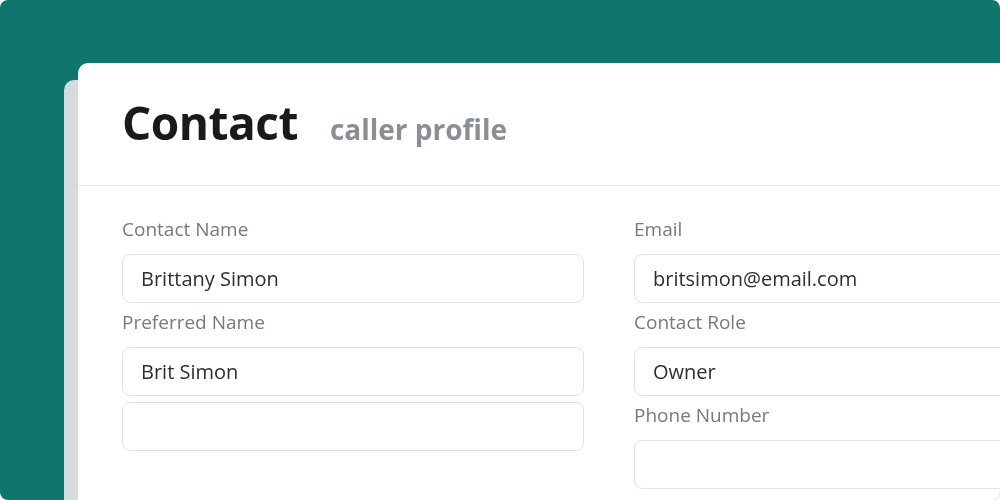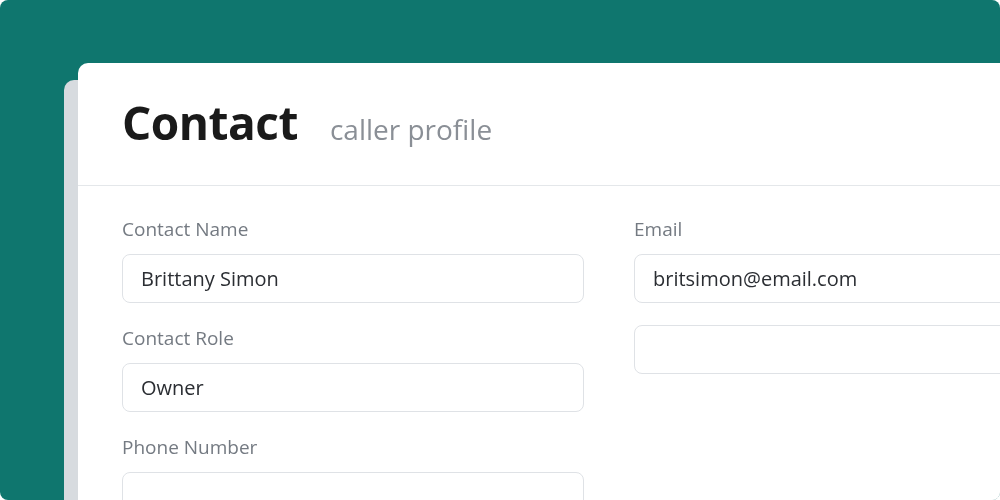--- a/index.html
+++ b/index.html
@@ -48,36 +48,36 @@
       gap: 32px;
     }
     .card-title {
       font-size: 46px;
       font-weight: 700;
       color: #1a1a1a;
       letter-spacing: -0.5px;
     }
     .card-subtitle {
       font-size: 28px;
-      font-weight: 400;
+      font-weight: 700;
       color: #8a8f96;
     }
     .card-body {
       padding: 30px 44px 0 44px;
     }
     .form-grid {
       display: grid;
       grid-template-columns: 462px 462px;
       column-gap: 50px;
       row-gap: 0;
     }
     .form-field {
       display: flex;
       flex-direction: column;
-      margin-bottom: 22px;
+      margin-bottom: 6px;
     }
     .field-label {
       font-size: 19px;
       color: #747a82;
       margin-bottom: 12px;
       font-weight: 400;
     }
     .field-input {
       width: 100%;
       height: 49px;
@@ -112,20 +112,24 @@
         <div class="form-field">
           <label class="field-label">Contact Name</label>
           <input class="field-input" type="text" value="Brittany Simon" style="">
         </div>
 
         <div class="form-field">
           <label class="field-label">Email</label>
           <input class="field-input" type="text" value="britsimon@email.com" style="">
         </div>
 
+        <div class="form-field">
+          <label class="field-label">Preferred Name</label>
+          <input class="field-input" type="text" value="Brit Simon" style="">
+        </div>
 
         <div class="form-field">
           <label class="field-label">Contact Role</label>
           <input class="field-input" type="text" value="Owner" style="">
         </div>
 
         <div class="form-field">
           <input class="field-input" type="text" value="" style="">
         </div>
 

